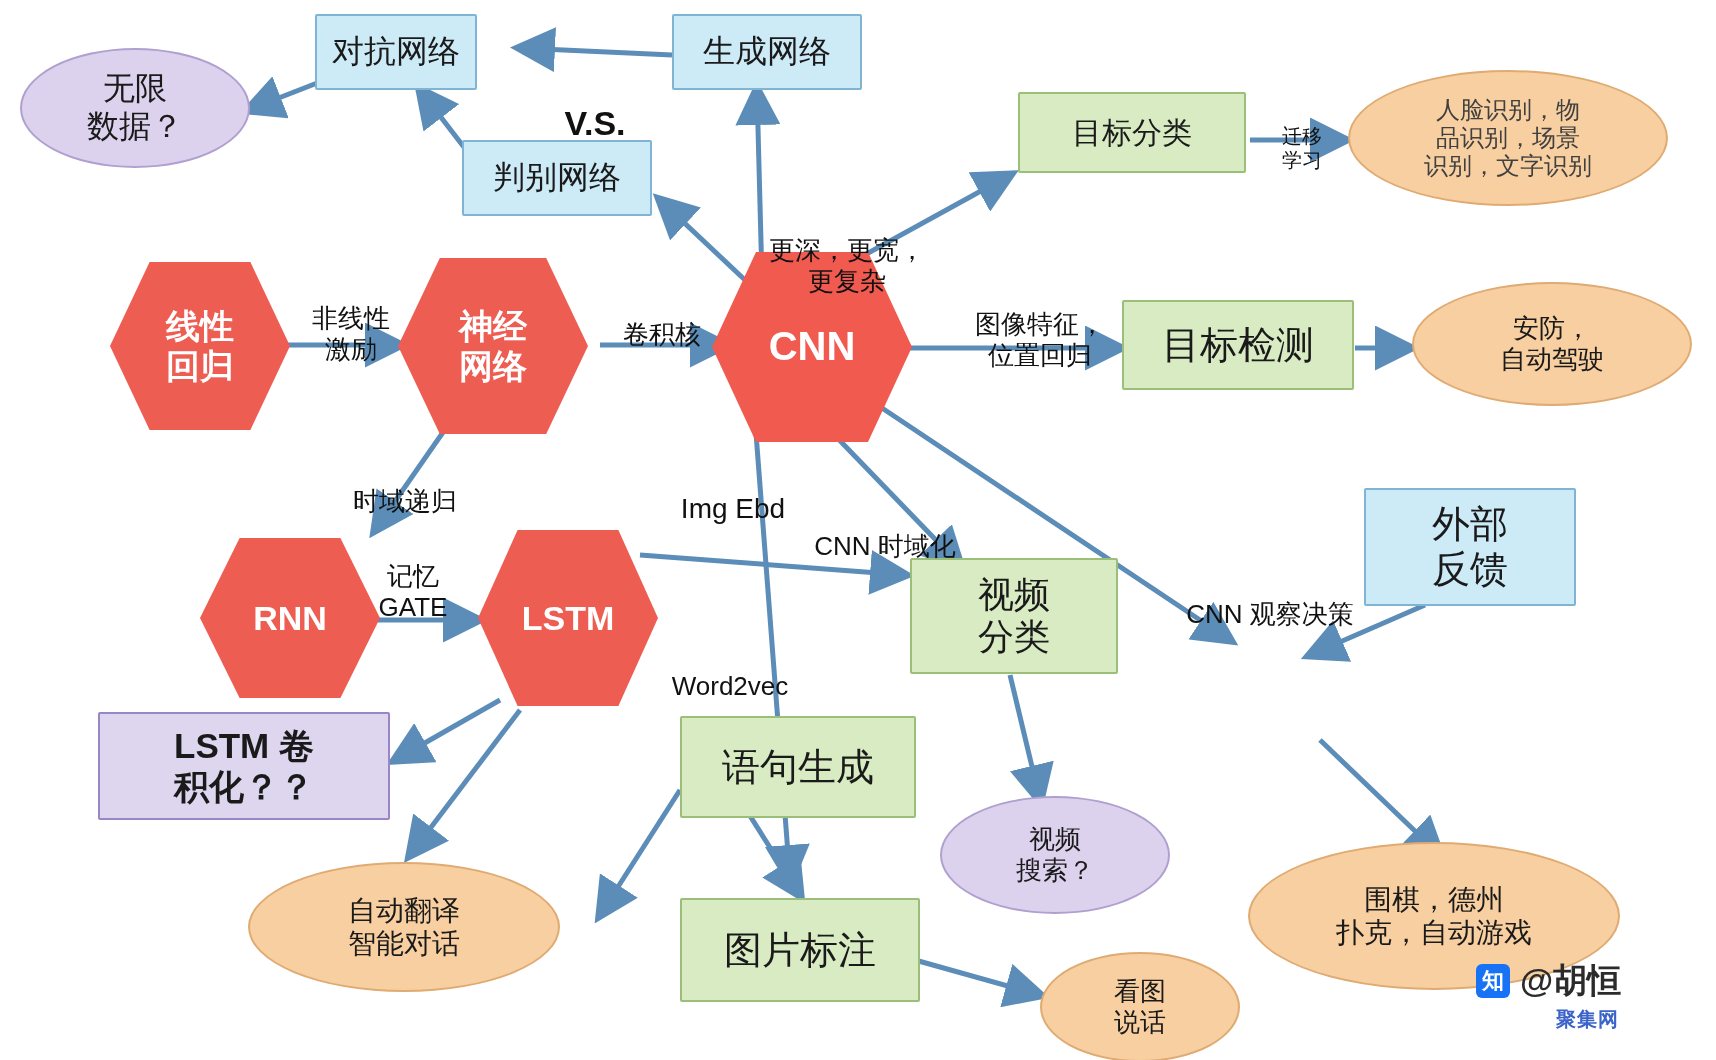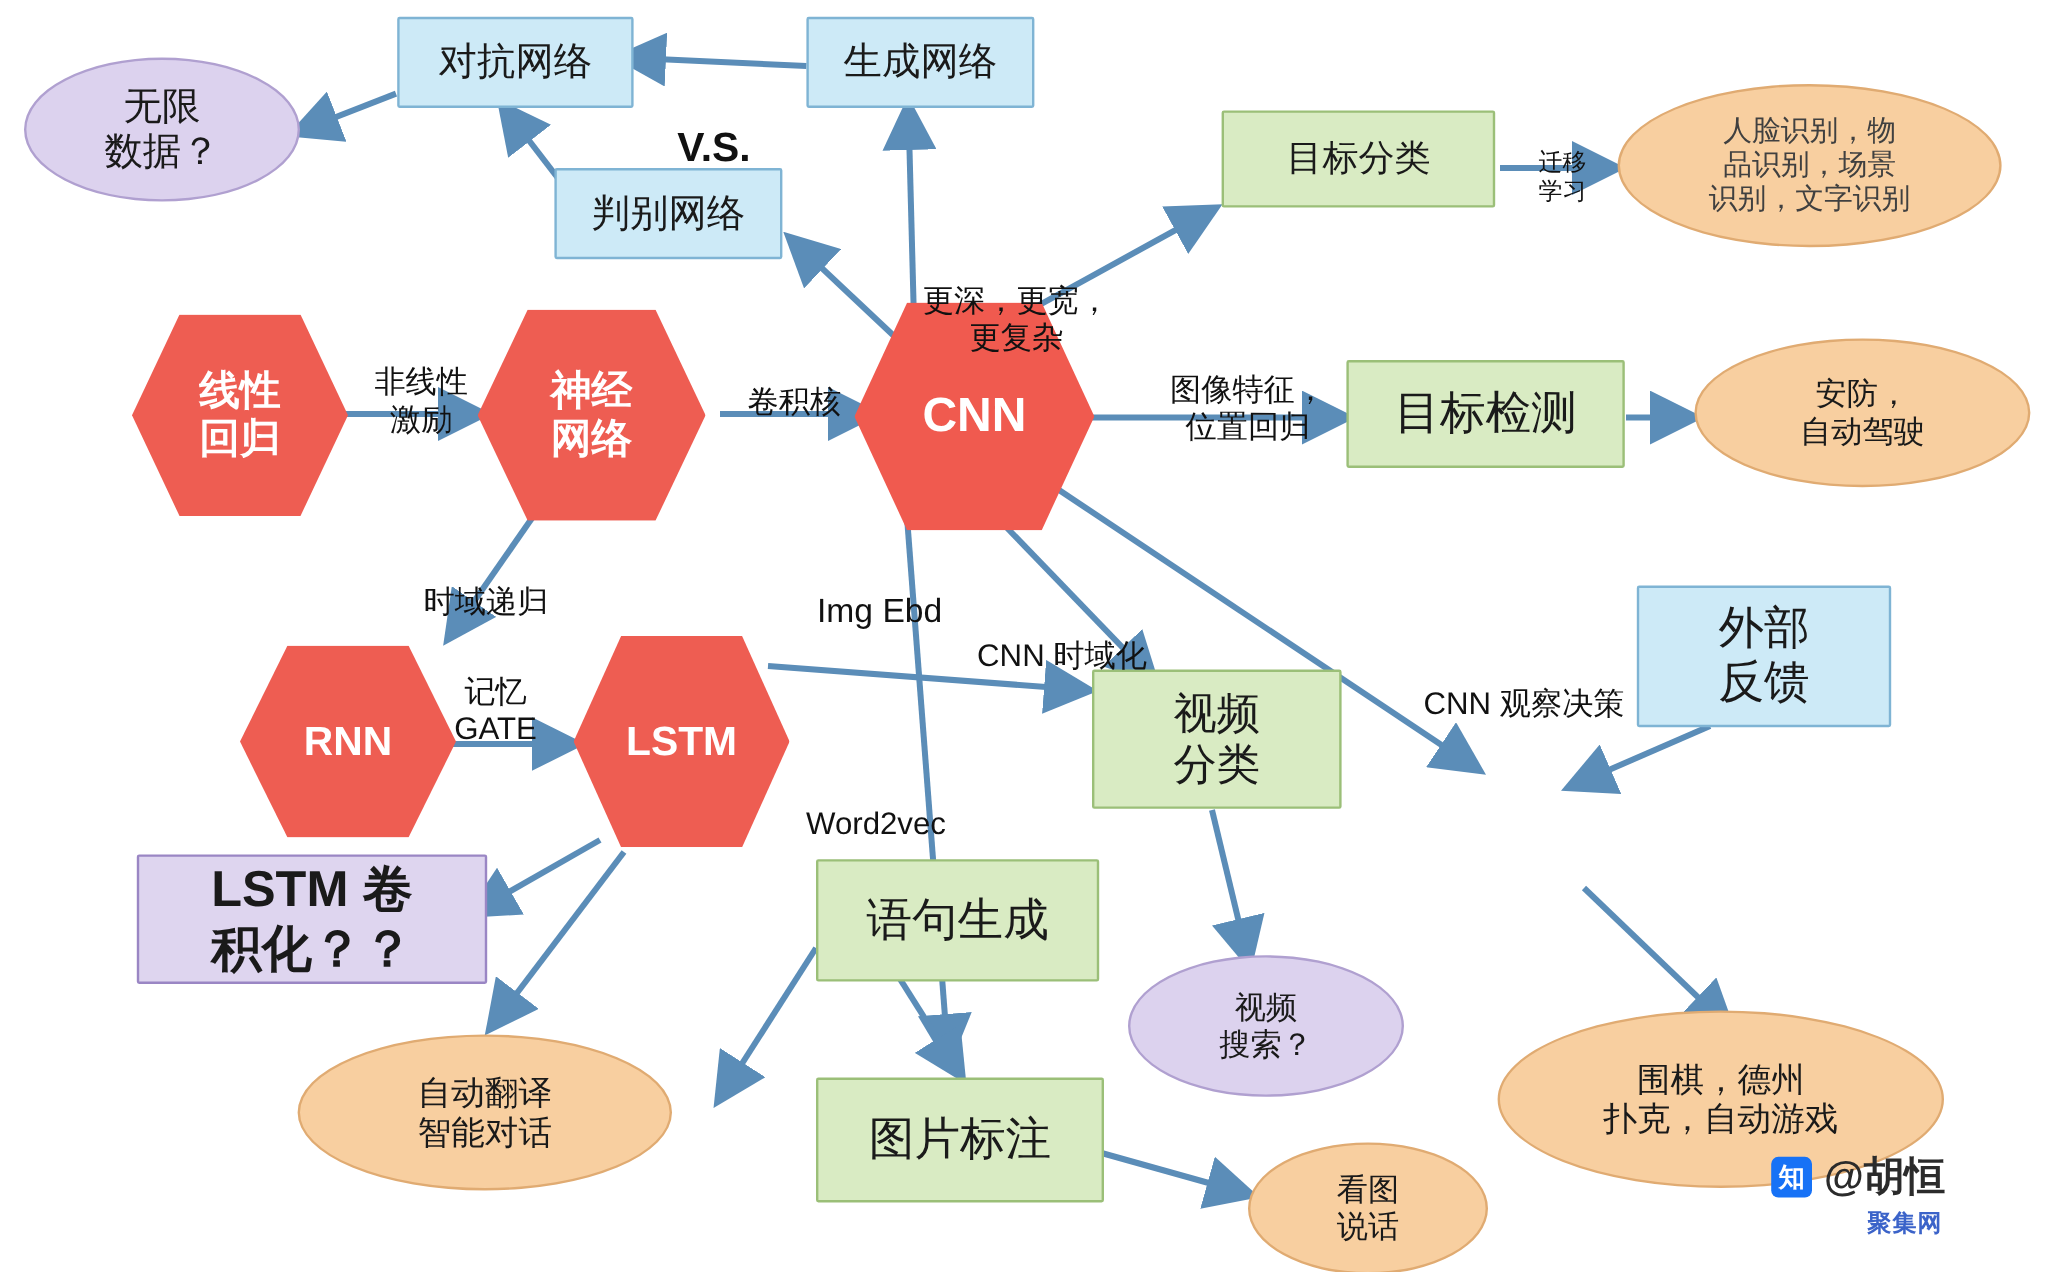--- a/index.html
+++ b/index.html
@@ -180,21 +180,21 @@
 
       <path d="M915,960 L1040,995"></path>
     </g>
   </svg>
 
   <div class="node ellipse purple" style="left:20px; top:48px; width:230px; height:120px; font-size:32px; color:#1a1a1a;">
     <span>无限
 数据？</span>
   </div>
 
-  <div class="node rect blue" style="left:331px; top:14px; width:197px; height:76px; font-size:32px;text-align:right;">
+  <div class="node rect blue" style="left:315px; top:14px; width:162px; height:76px; font-size:32px;text-align:right;">
     <span>对抗网络</span>
   </div>
 
   <div class="node rect blue" style="left:672px; top:14px; width:190px; height:76px; font-size:32px;">
     <span>生成网络</span>
   </div>
 
   <div class="node rect blue" style="left:462px; top:140px; width:190px; height:76px; font-size:32px;">
     <span>判别网络</span>
   </div>
@@ -233,21 +233,21 @@
   </div>
 
   <div class="node hex" style="left:200px; top:538px; width:180px; height:160px; font-size:34px;">
     <span>RNN</span>
   </div>
 
   <div class="node hex" style="left:478px; top:530px; width:180px; height:176px; font-size:34px;">
     <span>LSTM</span>
   </div>
 
-  <div class="node rect purple-rect" style="left:98px; top:712px; width:292px; height:108px; font-size:42px; font-weight:bold;margin-left:16px;">
+  <div class="node rect purple-rect" style="left:98px; top:712px; width:292px; height:108px; font-size:35px; font-weight:bold;">
     <span>LSTM 卷
 积化？？</span>
   </div>
 
   <div class="node ellipse orange" style="left:248px; top:862px; width:312px; height:130px; font-size:28px; color:#1a1a1a;">
     <span>自动翻译
 智能对话</span>
   </div>
 
   <div class="node rect green" style="left:680px; top:716px; width:236px; height:102px; font-size:38px;">
@@ -326,21 +326,21 @@
   </div>
 
   <div class="elabel" style="left:795px; top:500px; width:180px; font-size:26px;">
     <span>CNN 时域化</span>
   </div>
 
   <div class="elabel" style="left:650px; top:640px; width:160px; font-size:26px;">
     <span>Word2vec</span>
   </div>
 
-  <div class="elabel" style="left:1160px; top:540px; width:220px; font-size:26px;">
+  <div class="elabel" style="left:1160px; top:568px; width:220px; font-size:26px;">
     <span>CNN 观察决策</span>
   </div>
 
   <div class="watermark" style="left:1476px; top:958px;">
     <span class="wm-logo">知</span>
     <span class="wm-text">@胡恒</span>
   </div>
   <div class="wm-sub" style="left:1556px; top:1006px;">聚集网</div>
 
 </div>

